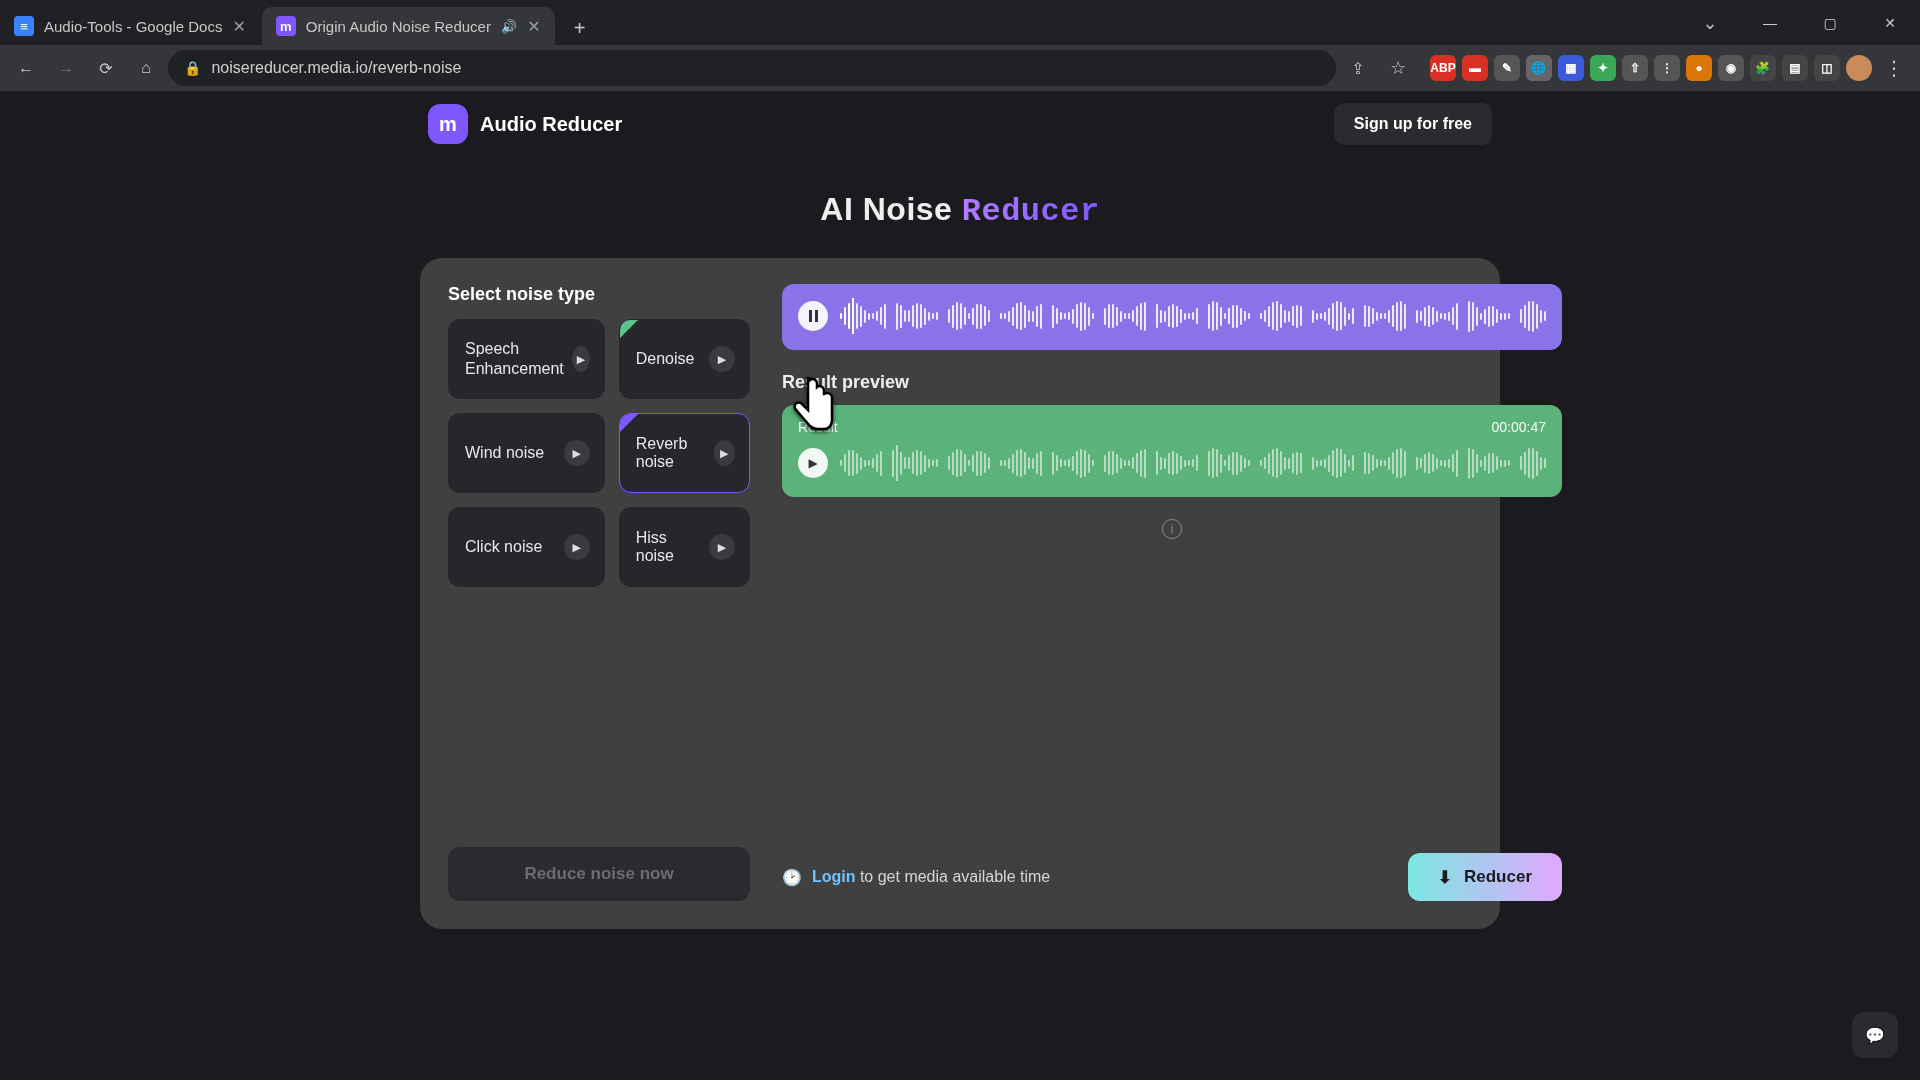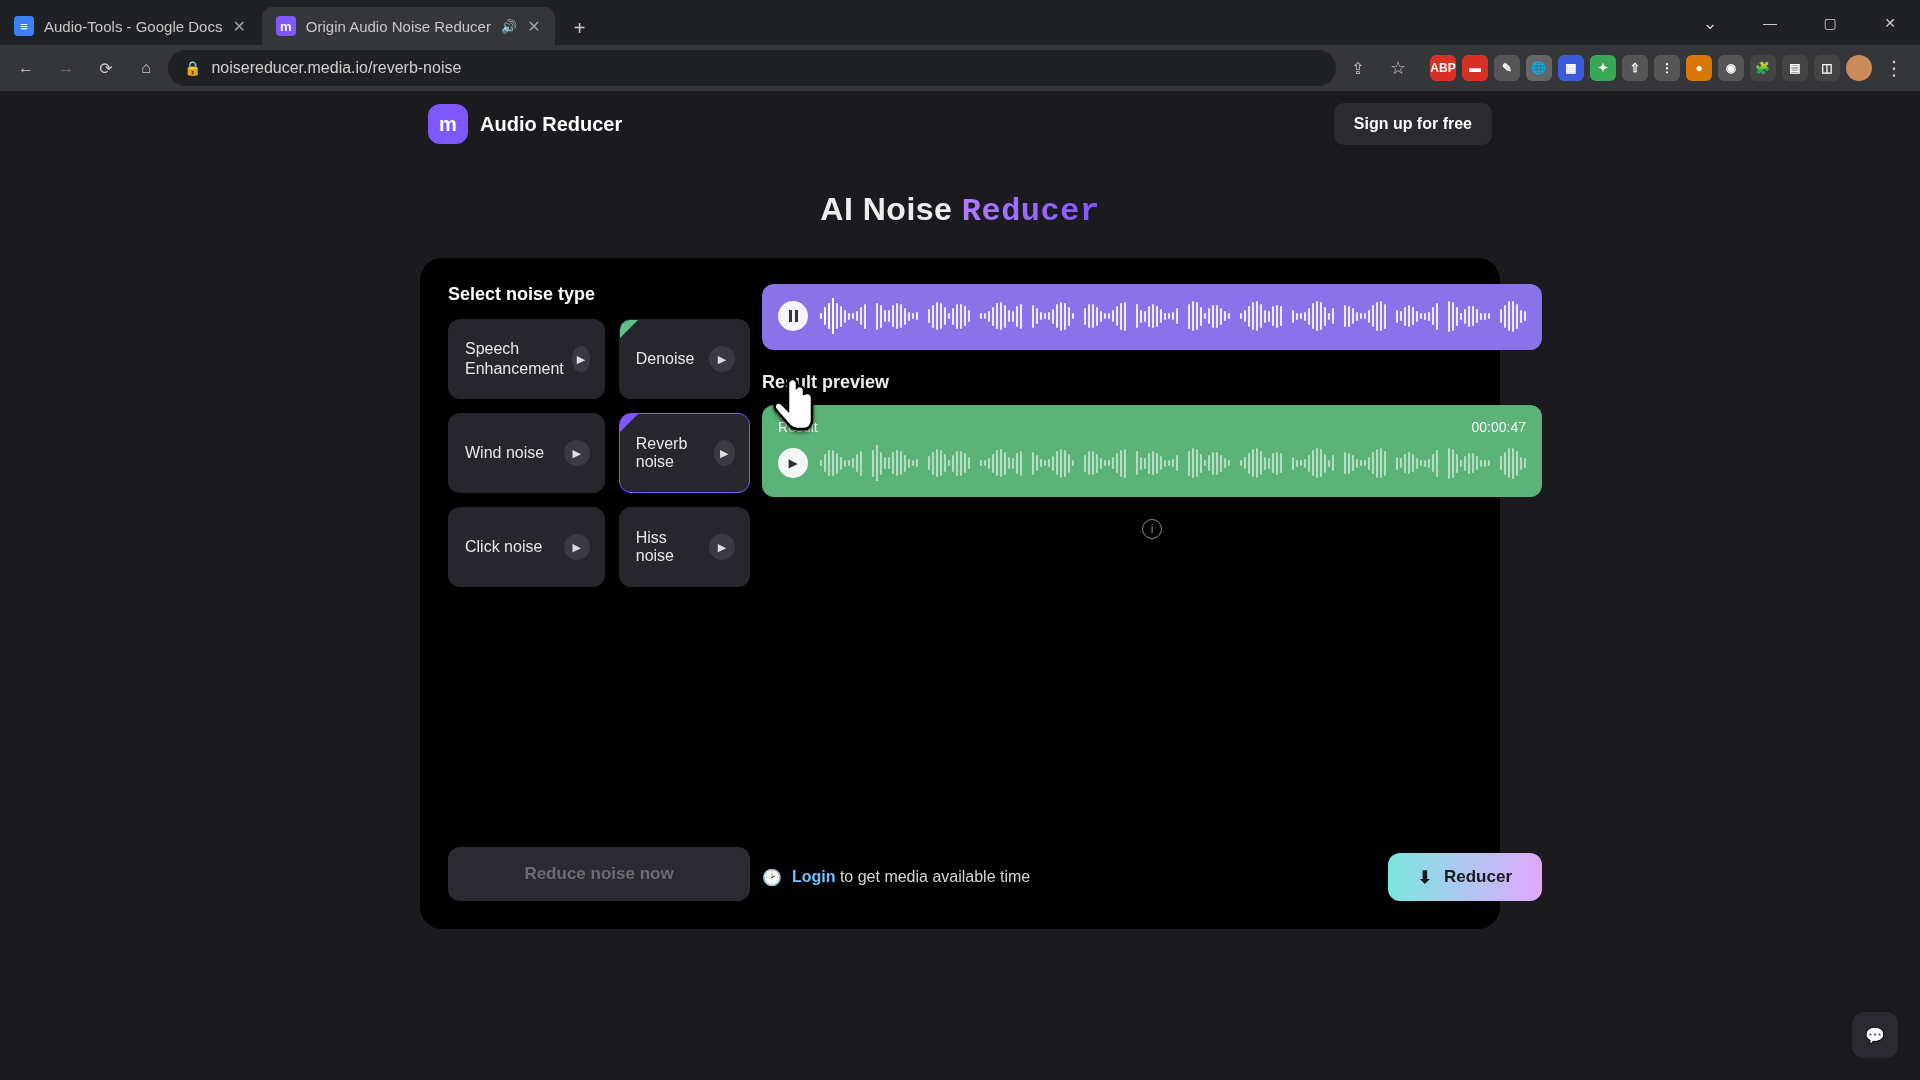--- a/index.html
+++ b/index.html
@@ -30,21 +30,21 @@
   
   .page{ width:100%; height: calc(1080px - 91px); position:relative; background:#1a1a1f;}
   .header{ width:1080px; margin:0 auto; height:66px; display:flex; align-items:center; justify-content:space-between; padding:0 8px;}
   .brand{ display:flex; align-items:center; gap:12px;}
   .brandlogo{ width:40px; height:40px; border-radius:12px; background:#7e57ff; display:flex; align-items:center; justify-content:center; color:#fff; font-weight:700; font-size:20px;}
   .brandname{ font-size:20px; font-weight:700; color:#fff;}
   .signup{ background:#2a2a2f; padding:12px 20px; border-radius:10px; font-size:16px; color:#fff; font-weight:600;}
   .maintitle{ text-align:center; font-size:32px; font-weight:800; margin-top:34px; letter-spacing:.5px;}
   .maintitle .grad{ background:linear-gradient(90deg,#b07cff,#7e57ff); -webkit-background-clip:text; background-clip:text; color:transparent;font-family:Liberation Mono, monospace;}
 
-  .card{ width:1080px; margin:28px auto 0; background:#000000; border-radius:22px; padding:26px 28px 28px; display:flex; gap:12px; position:relative;}
+  .card{ width:1080px; margin:28px auto 0; background:#404040; border-radius:22px; padding:26px 28px 28px; display:flex; gap:32px; position:relative;}
   .leftcol{ width:302px; flex:none;}
   .secthdr{ font-size:18px; font-weight:800; color:#fff; margin-bottom:14px;}
   .typesgrid{ display:grid; grid-template-columns:1fr 1fr; gap:14px;}
   .typebtn{ height:80px; background:#26262c; border:1.5px solid transparent; border-radius:12px; display:flex; align-items:center; justify-content:space-between; padding:0 14px 0 16px; color:#e8e8ea; font-size:16px; position:relative;}
   .typebtn.selected{ border-color:#7e57ff;}
   .typebtn.selected::before{ content:""; position:absolute; top:0; left:0; width:0; height:0; border-top:18px solid #7e57ff; border-right:18px solid transparent; border-top-left-radius:10px;}
   .typebtn .play{ width:26px; height:26px; border-radius:50%; background:#3a3a42; display:flex; align-items:center; justify-content:center; font-size:11px; color:#ddd;}
   .typebtn.denoise::before{ content:""; position:absolute; top:0; left:0; width:0; height:0; border-top:18px solid #5cc28a; border-right:18px solid transparent; border-top-left-radius:10px;}
 
   .reducebtn{ margin-top:260px; height:54px; background:#2a2a30; border-radius:12px; display:flex; align-items:center; justify-content:center; color:#6b6b72; font-weight:700; font-size:17px;}

